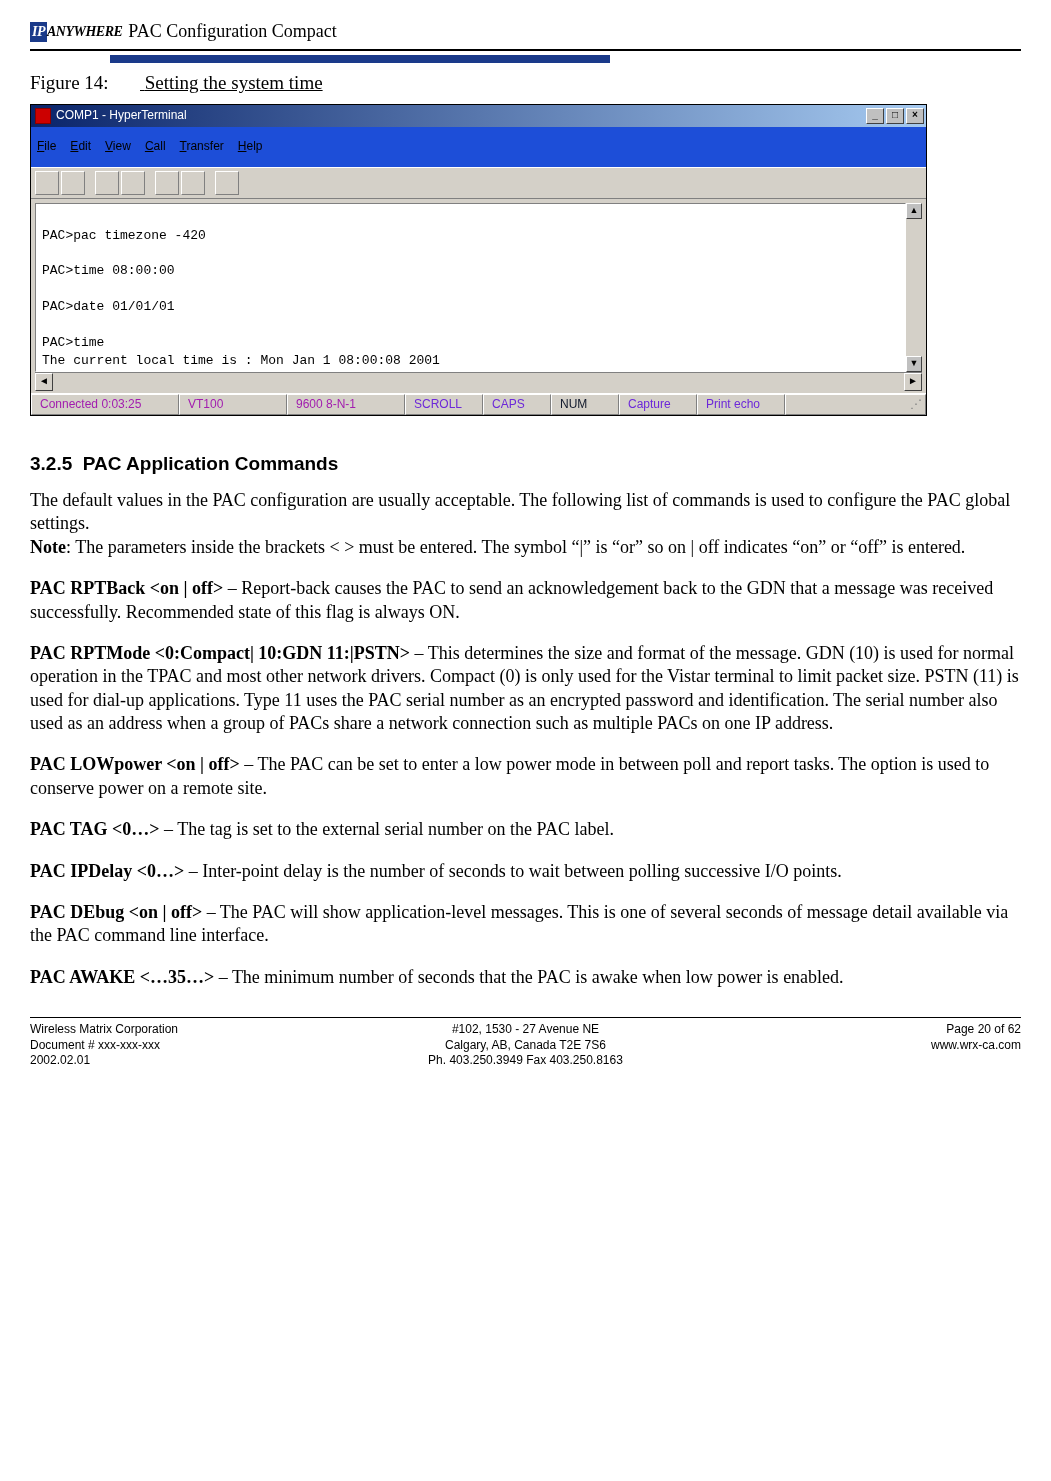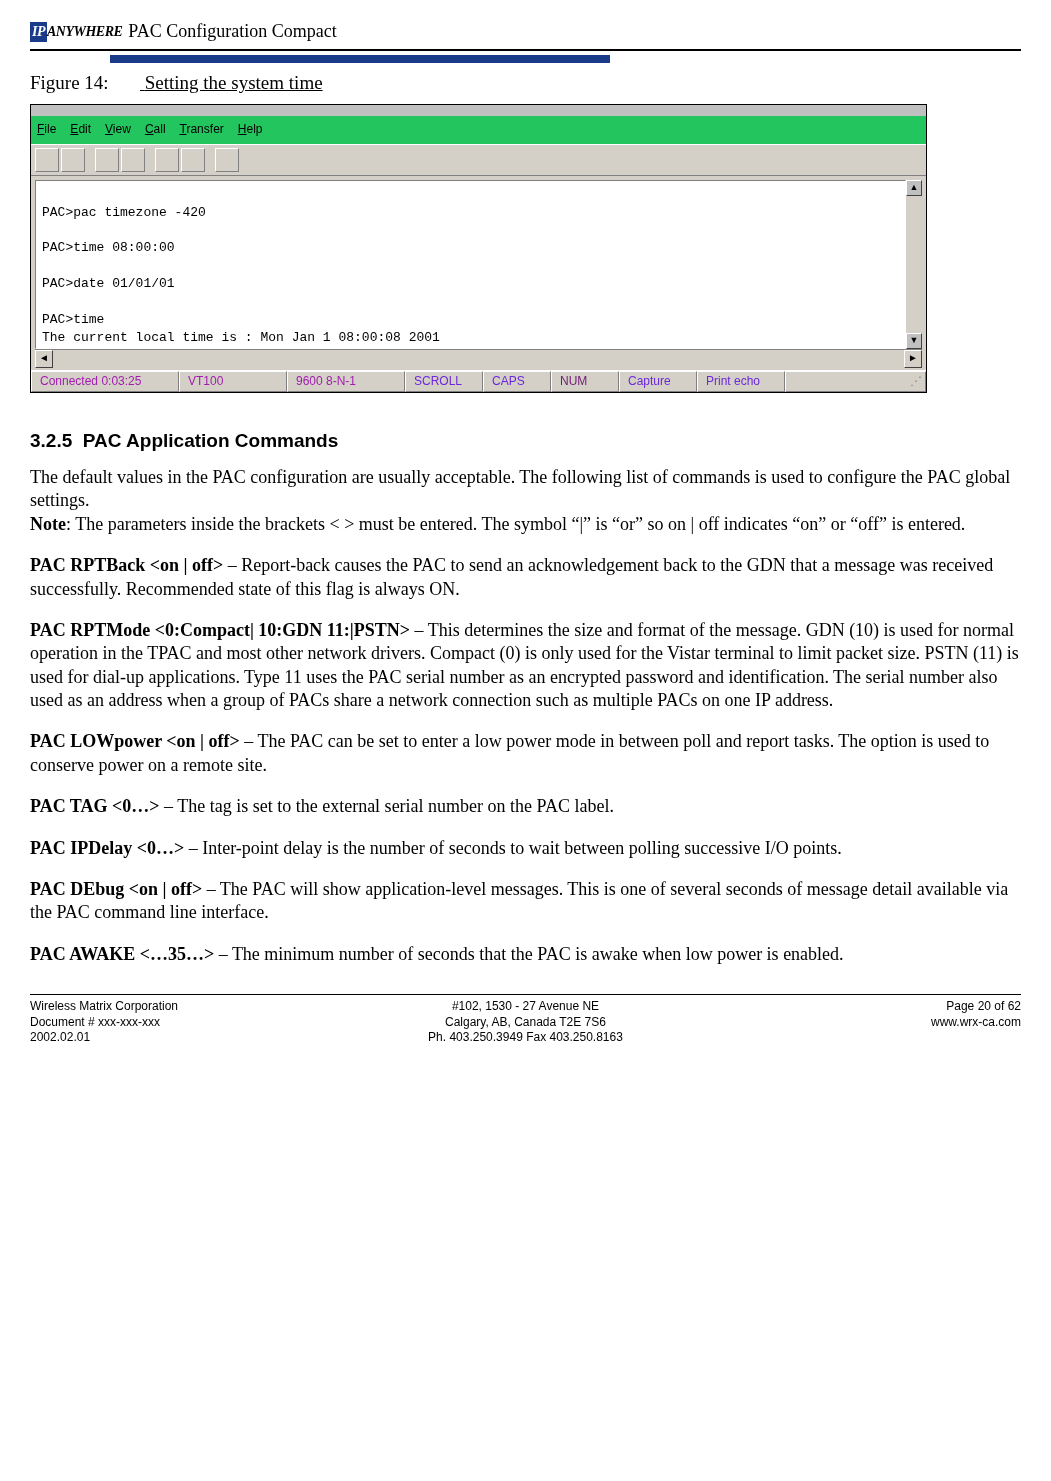--- a/index.html
+++ b/index.html
@@ -80,26 +80,25 @@
     text-align: center;
     line-height: 12px;
     font-family: Arial;
     font-weight: bold;
   }
   .appicon {
     width: 14px; height: 14px;
     background: #c00; border: 1px solid #800;
   }
   .menubar {
-    background: #22c55e;
-    padding: 6px 6px;
+    background: #1d4ed8;
+    padding: 12px 6px;
     display: flex;
     gap: 14px;
     font-size: 12px;
-    margin-top: 11px;
   }
   .menubar span u { text-decoration: underline; }
   .toolbar {
     background: #d4d0c8;
     padding: 3px 4px;
     display: flex;
     gap: 2px;
     border-top: 1px solid #fff;
     border-bottom: 1px solid #808080;
   }
@@ -201,20 +200,31 @@
 </div>
 <hr class="hr1">
 <div class="bluebar"></div>
 
 <div class="figcaption">
   <span style="display:inline-block;width:110px">Figure 14:</span>
   <span>Setting the system time</span>
 </div>
 
 <div class="htwin">
+  <div class="titlebar">
+    <div class="left">
+      <span class="appicon"></span>
+      <span>COMP1 - HyperTerminal</span>
+    </div>
+    <div class="winicons">
+      <div class="winbtn">_</div>
+      <div class="winbtn">□</div>
+      <div class="winbtn">×</div>
+    </div>
+  </div>
   <div class="menubar">
     <span><u>F</u>ile</span>
     <span><u>E</u>dit</span>
     <span><u>V</u>iew</span>
     <span><u>C</u>all</span>
     <span><u>T</u>ransfer</span>
     <span><u>H</u>elp</span>
   </div>
   <div class="toolbar">
     <div class="tbtn"></div>
@@ -251,21 +261,21 @@
       <div class="arrow">◄</div>
       <div class="arrow">►</div>
     </div>
   </div>
   <div class="statusbar">
     <div class="statuscell" style="width:130px">Connected 0:03:25</div>
     <div class="statuscell" style="width:90px">VT100</div>
     <div class="statuscell" style="width:100px">9600 8-N-1</div>
     <div class="statuscell dim" style="width:60px">SCROLL</div>
     <div class="statuscell dim" style="width:50px">CAPS</div>
-    <div class="statuscell" style="width:50px;color:#701a75">NUM</div>
+    <div class="statuscell" style="width:50px;color:#0f172a">NUM</div>
     <div class="statuscell dim" style="width:60px">Capture</div>
     <div class="statuscell dim" style="width:70px">Print echo</div>
     <div class="statuscell grow resize">⋰</div>
   </div>
 </div>
 
 <h3 class="section">
   <span>3.2.5</span>&nbsp;&nbsp;<span>PAC Application Commands</span>
 </h3>
 

